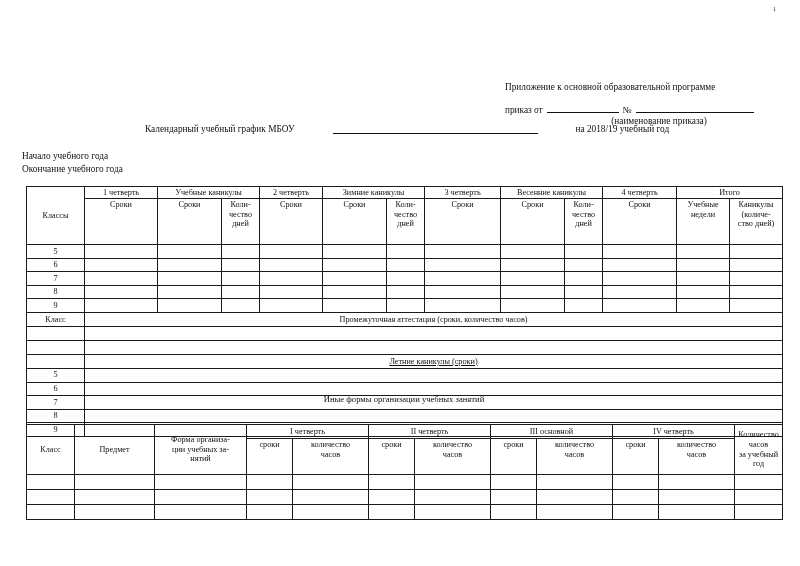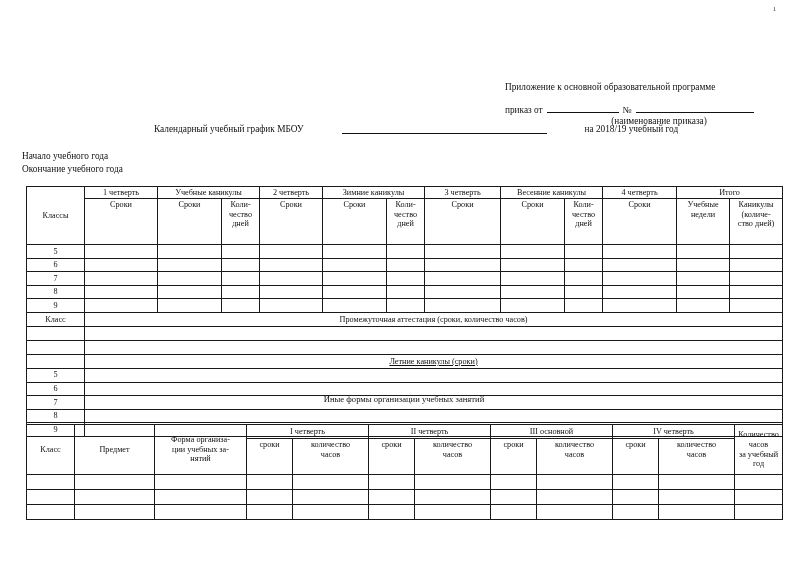--- a/index.html
+++ b/index.html
@@ -57,21 +57,21 @@
   .r2 { width: 118px; margin-left: 4px; }
   .header-block .line3 {
     text-align: center;
     margin-left: 18px;
     white-space: nowrap;
   }
 
   
   .title-line {
     position: absolute;
-    left: 154px;
+    left: 145px;
     top: 124px;
     font-size: 9.3px;
     white-space: nowrap;
     display: flex;
     align-items: flex-end;
     gap: 36px;
   }
   .title-rule { width: 205px; margin: 0 2px; }
 
   

